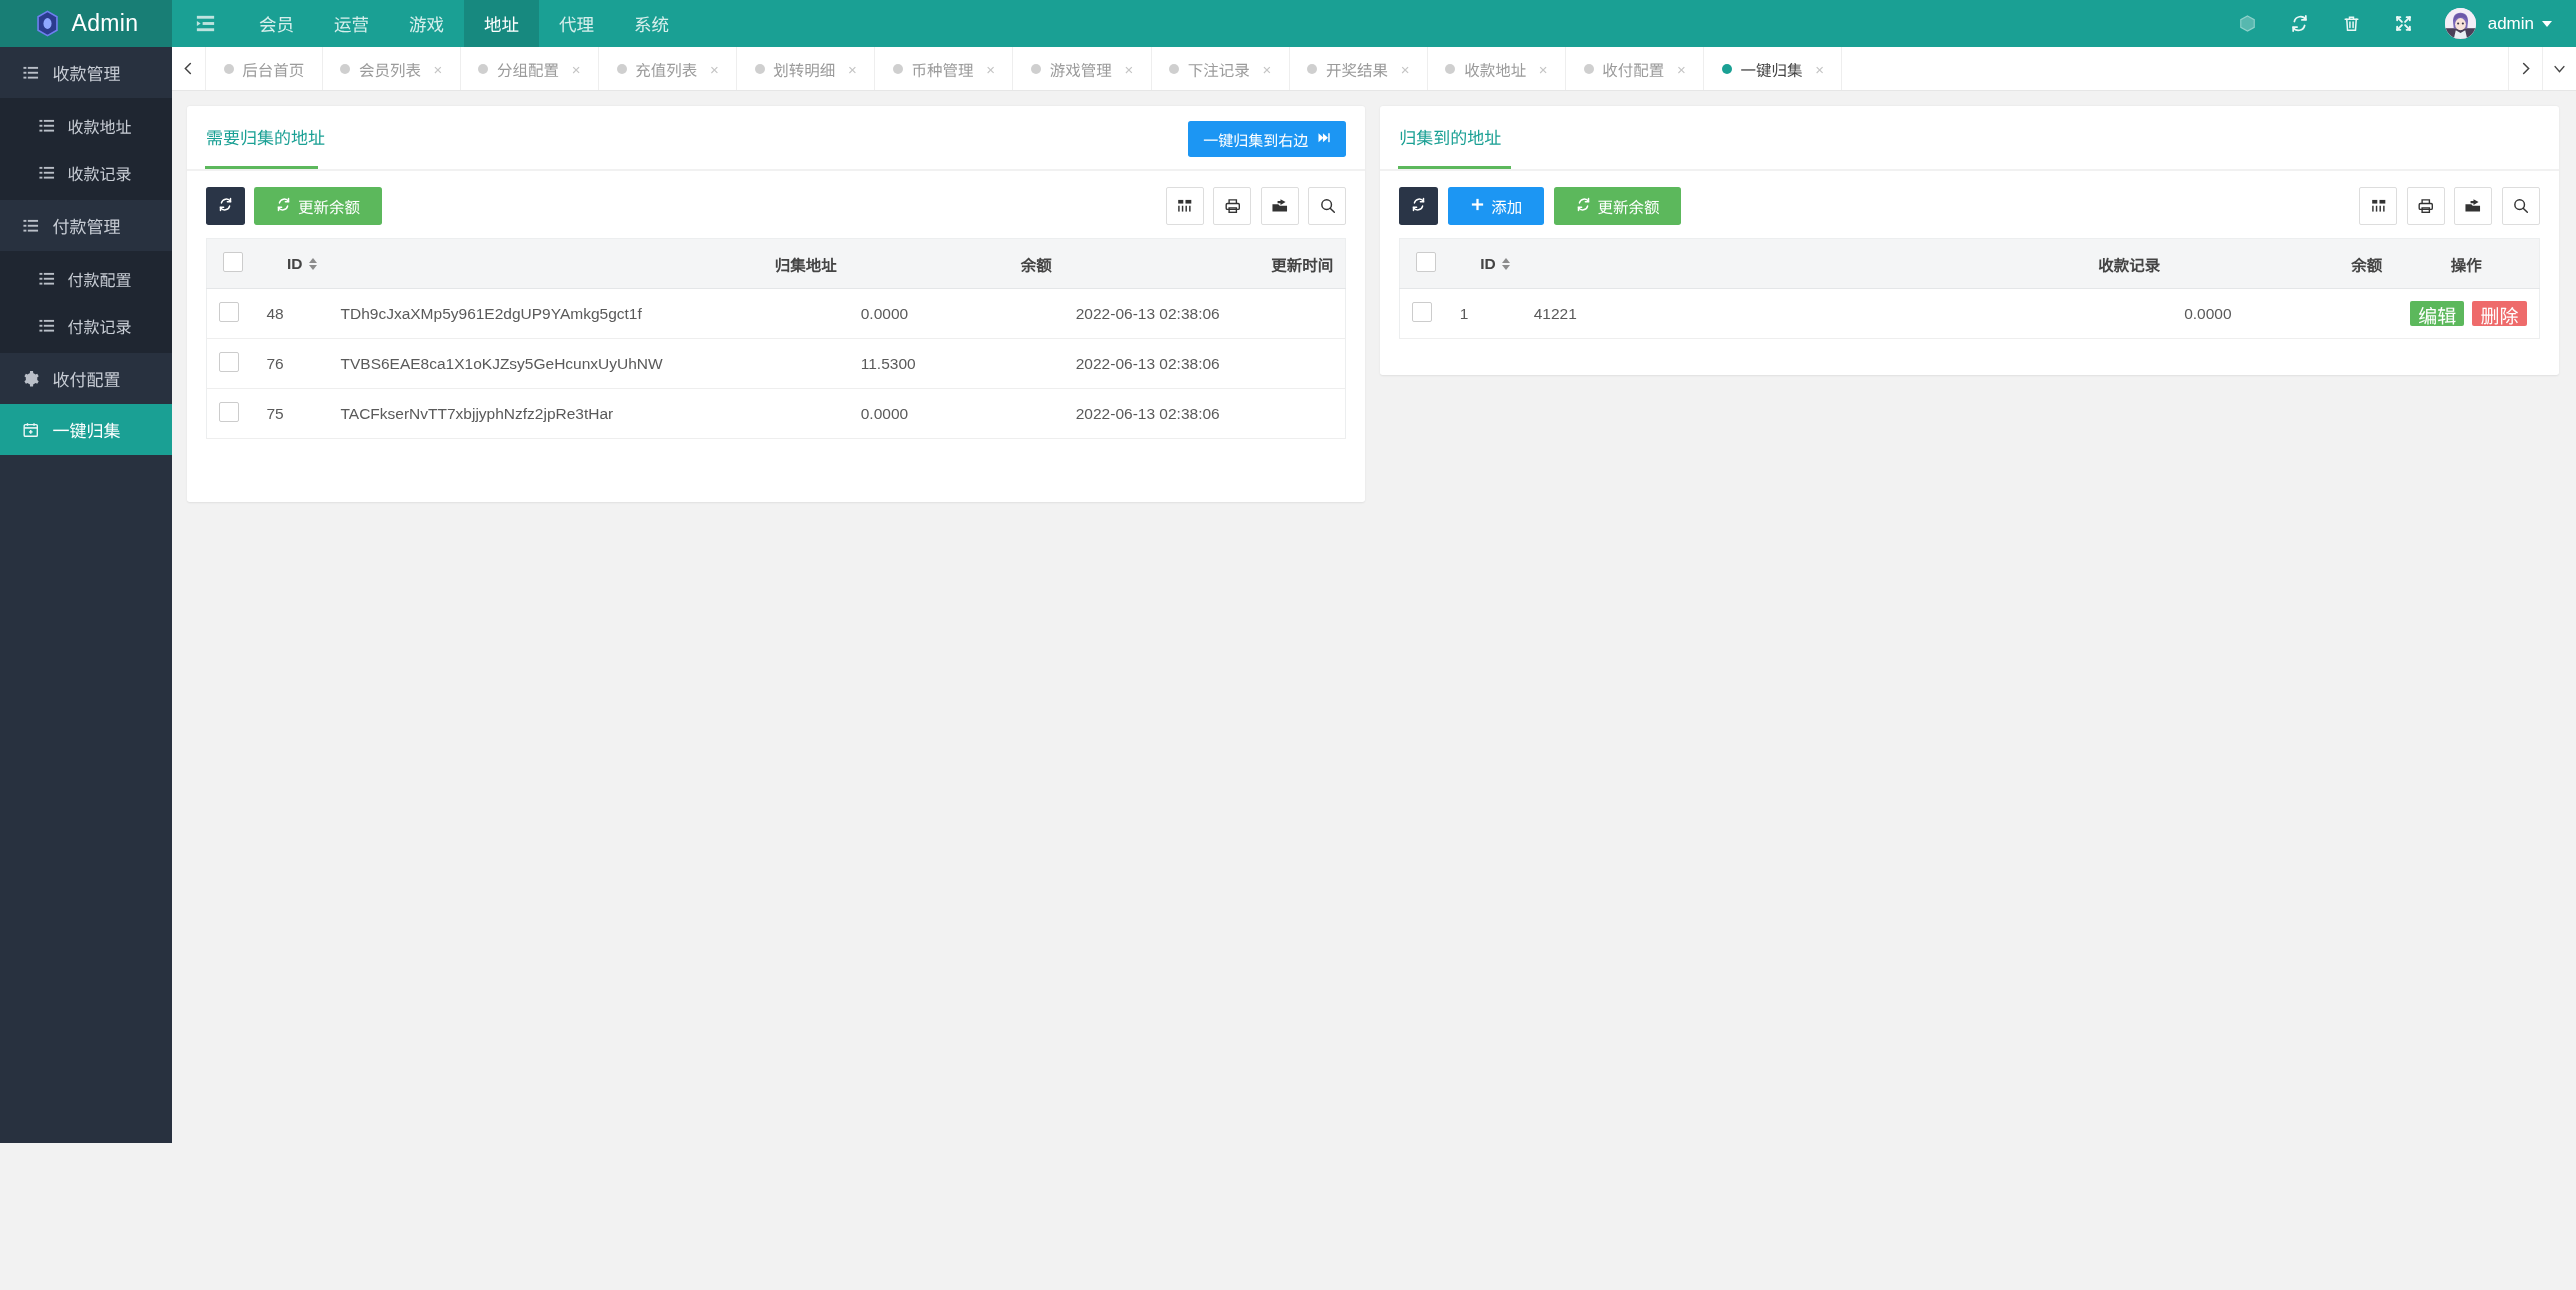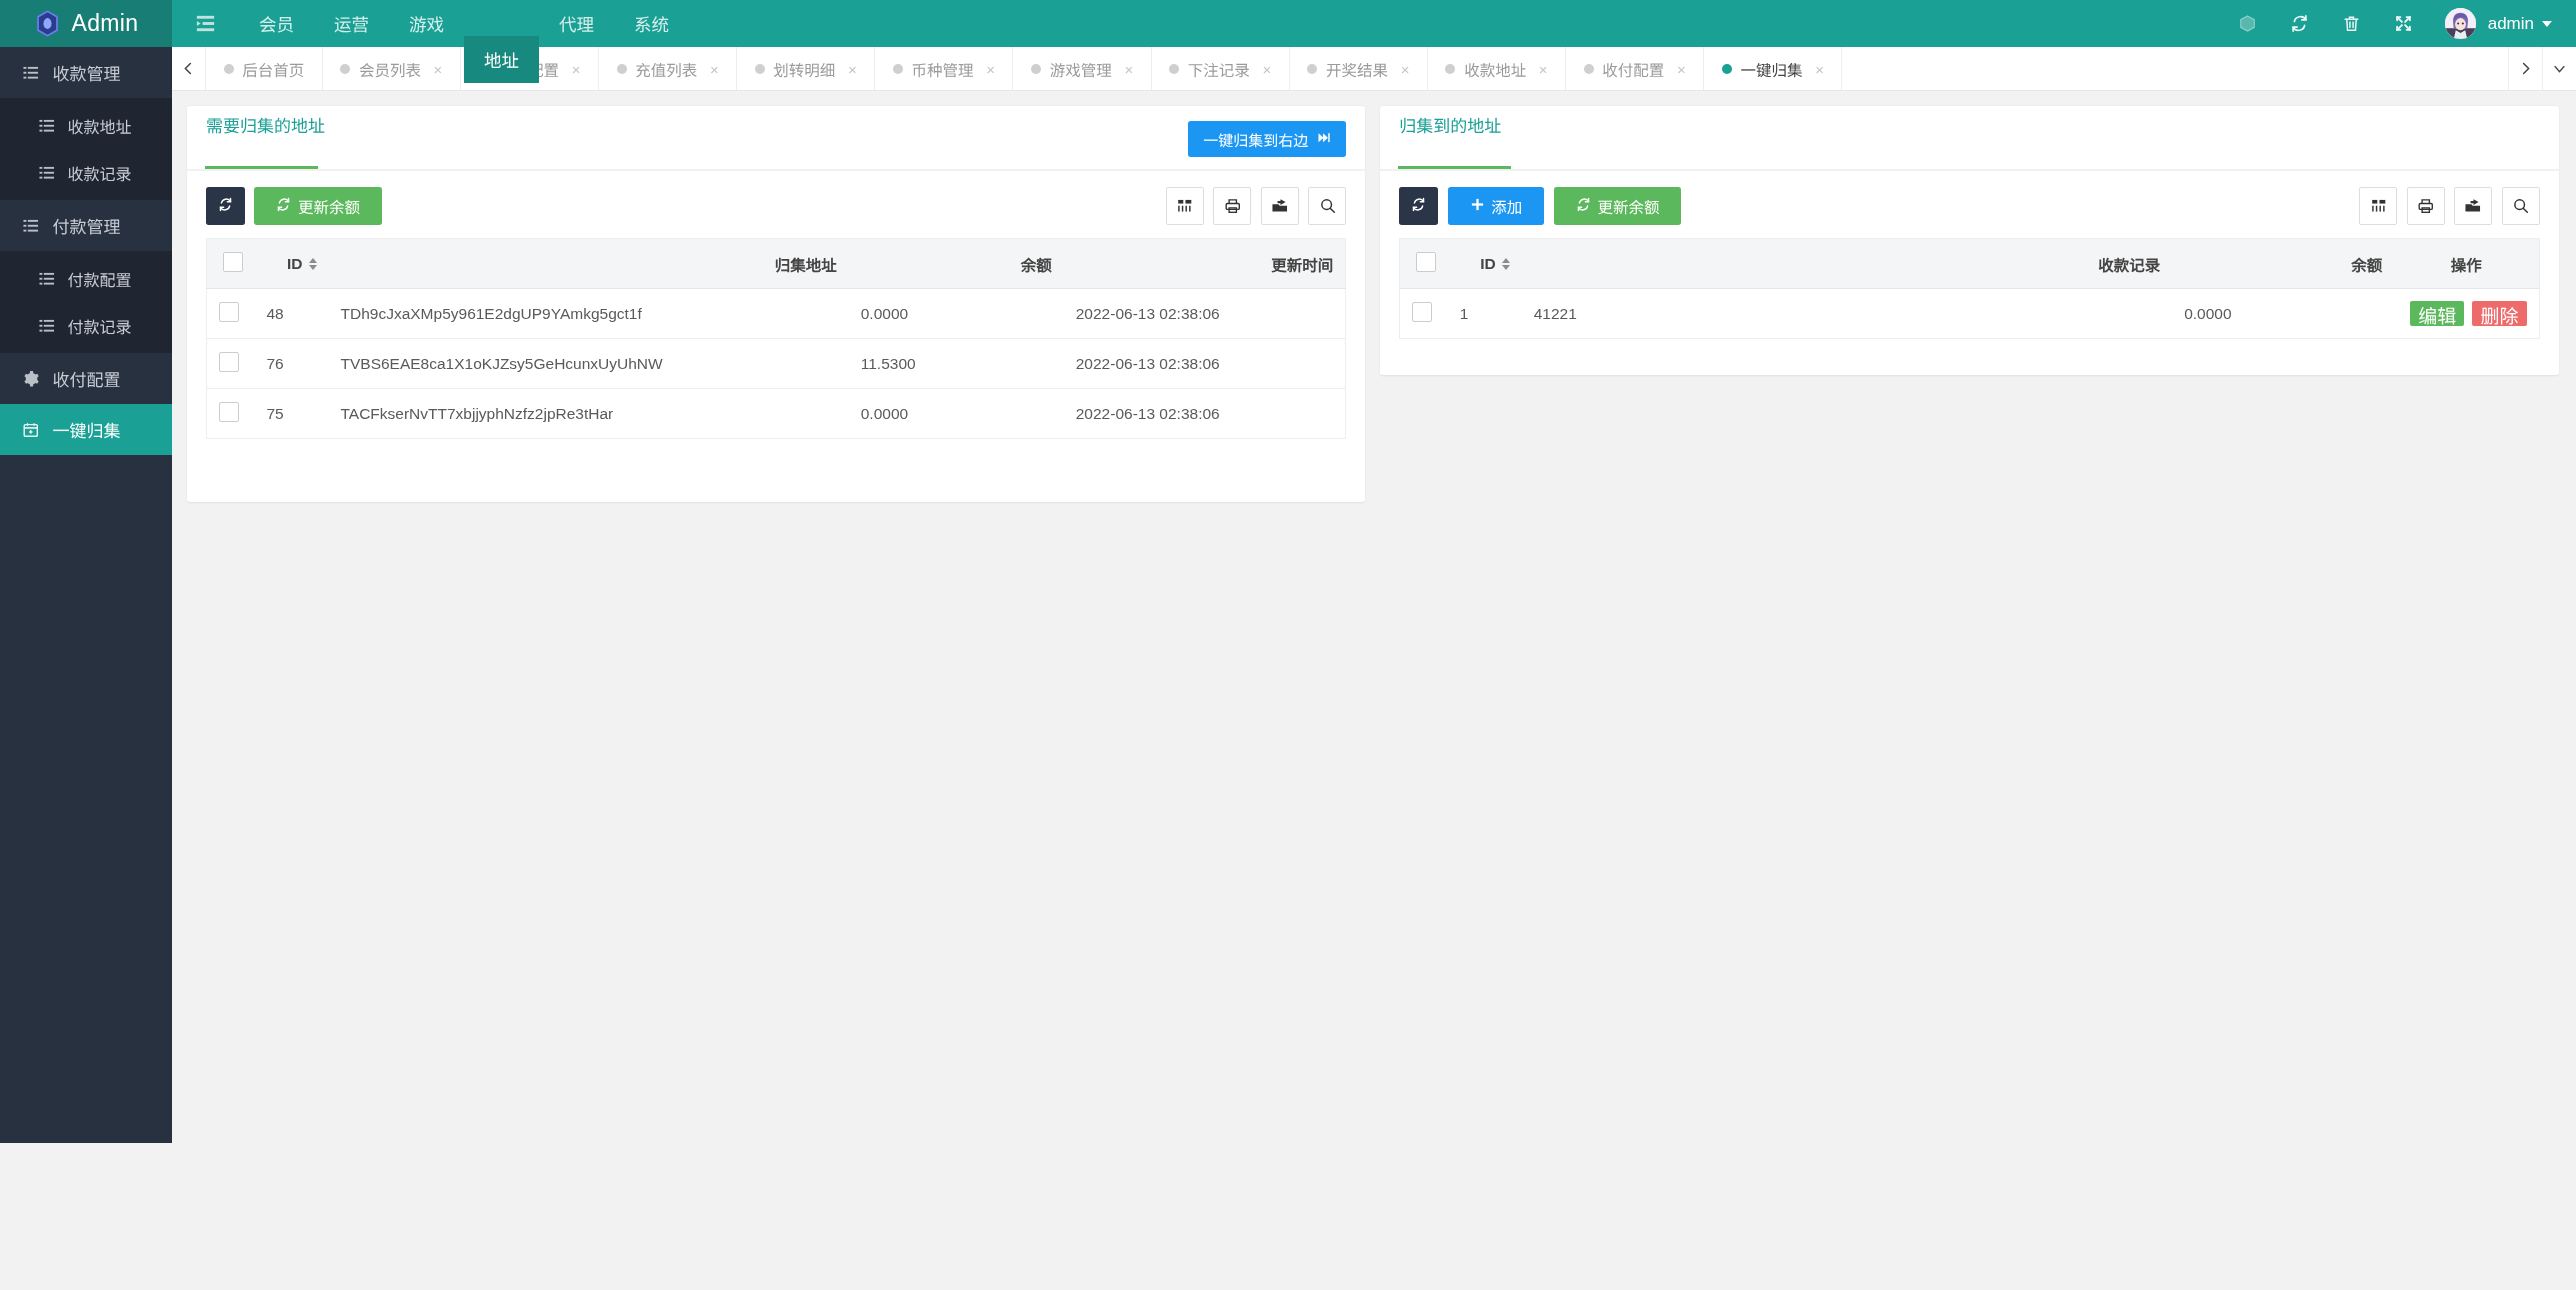--- a/index.html
+++ b/index.html
@@ -33,21 +33,21 @@
     display: flex; align-items: center; justify-content: center;
     cursor: pointer;
   }
   .nav-toggle svg { width: 23px; height: 23px; }
   .nav-menu { display: flex; align-items: stretch; height: 47px; }
   .nav-item {
     padding: 0 20px; height: 47px;
     display: flex; align-items: center; justify-content: center;
     color: #d7efec; font-size: 17.5px; cursor: pointer; white-space: nowrap;
   }
-  .nav-item.active { background: #17897f; color: #ffffff; margin-top: 36px; }
+  .nav-item.active { background: #17897f; color: #ffffff; }
   .nav-spacer { flex: 1; }
   .nav-right { display: flex; align-items: center; gap: 0; padding-right: 24px; }
   .nav-icon-btn {
     width: 52px; height: 47px;
     display: flex; align-items: center; justify-content: center;
     cursor: pointer;
   }
   .nav-icon-btn svg { width: 19px; height: 19px; }
   .avatar {
     width: 31px; height: 31px; border-radius: 50%;
@@ -138,21 +138,21 @@
     box-shadow: 0 0.7px 2px rgba(0,0,0,0.08);
     overflow: hidden;
   }
   .card-left { height: 396px; }
   .card-right { height: 269px; }
 
   .card-head {
     position: relative;
     height: 65px;
     padding: 6px 19px;
-    display: flex; align-items: flex-start;
+    display: flex; align-items: center;
   }
   .panel-tab {
     color: #1aa094; font-size: 17px; padding-bottom: 4px;
     position: relative; cursor: pointer;
   }
   .panel-tab-underline {
     position: absolute; left: 17.5px; bottom: 0;
     width: 113px; height: 4.7px; background: #5cb85c;
   }
   .head-divider {

